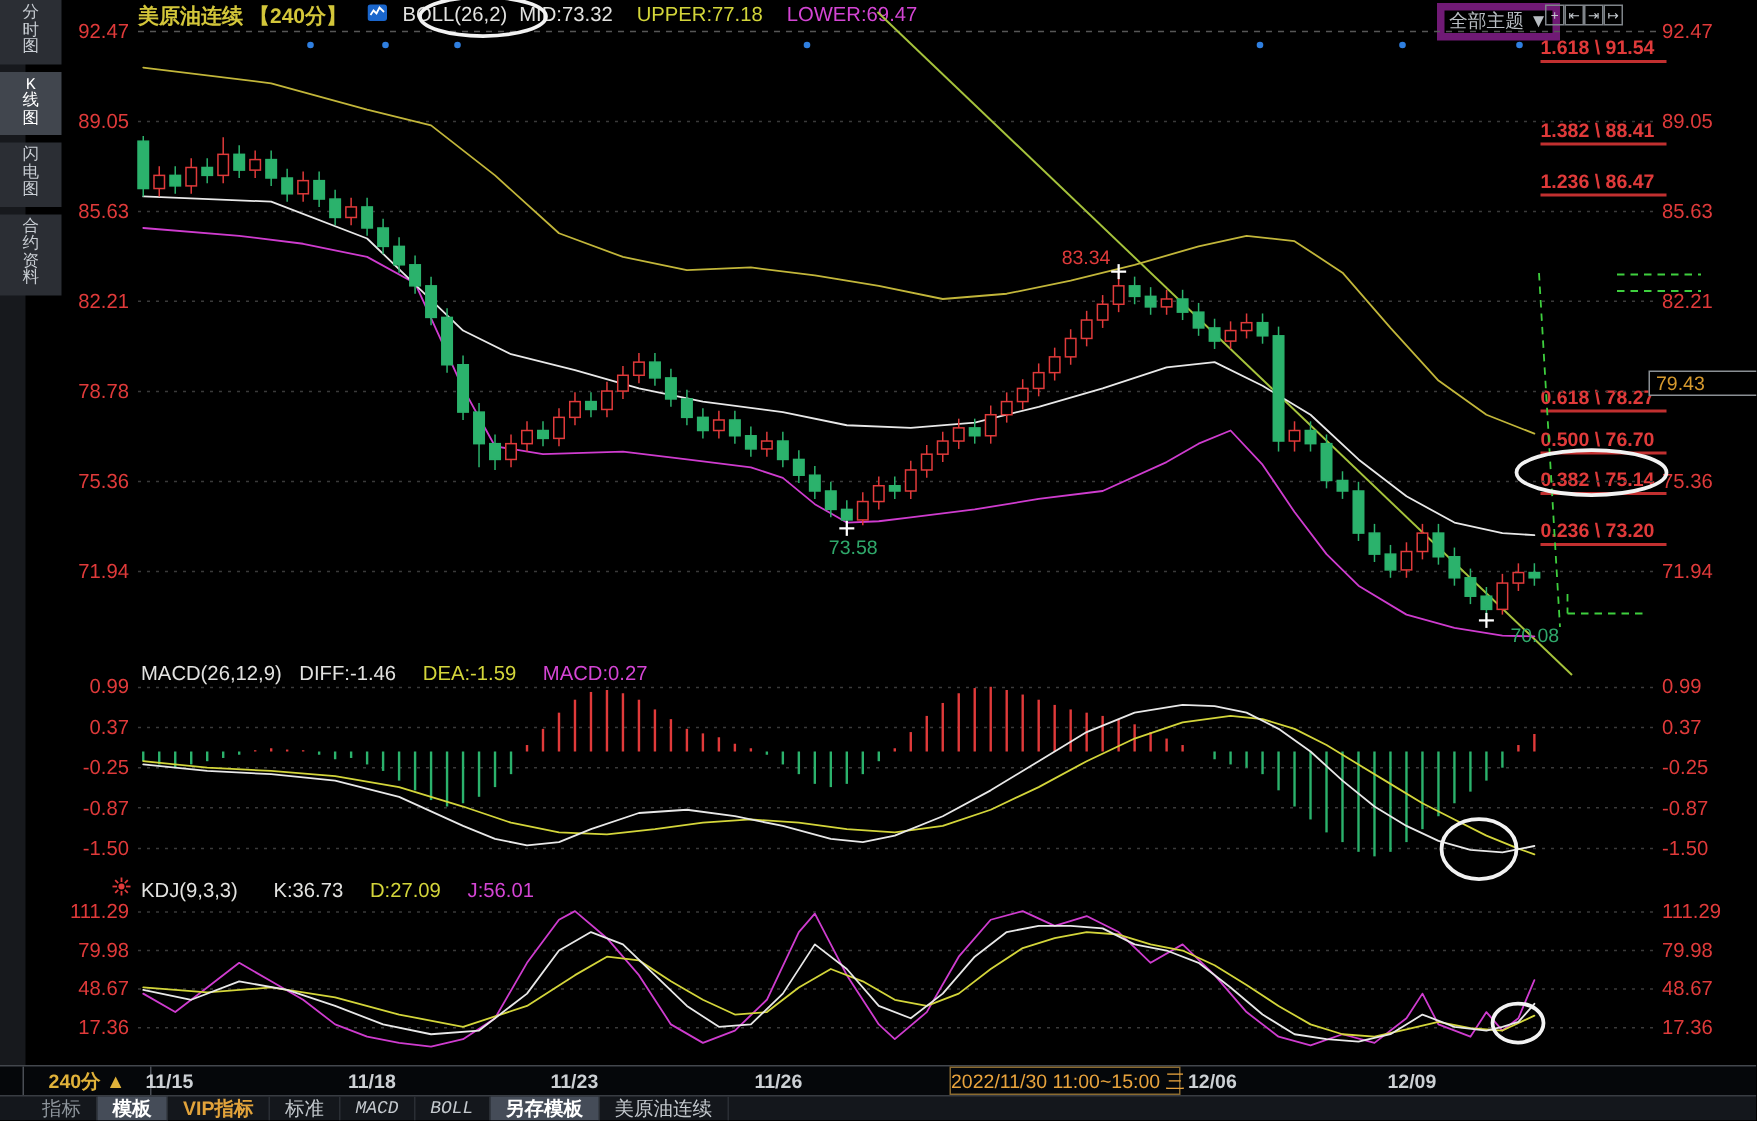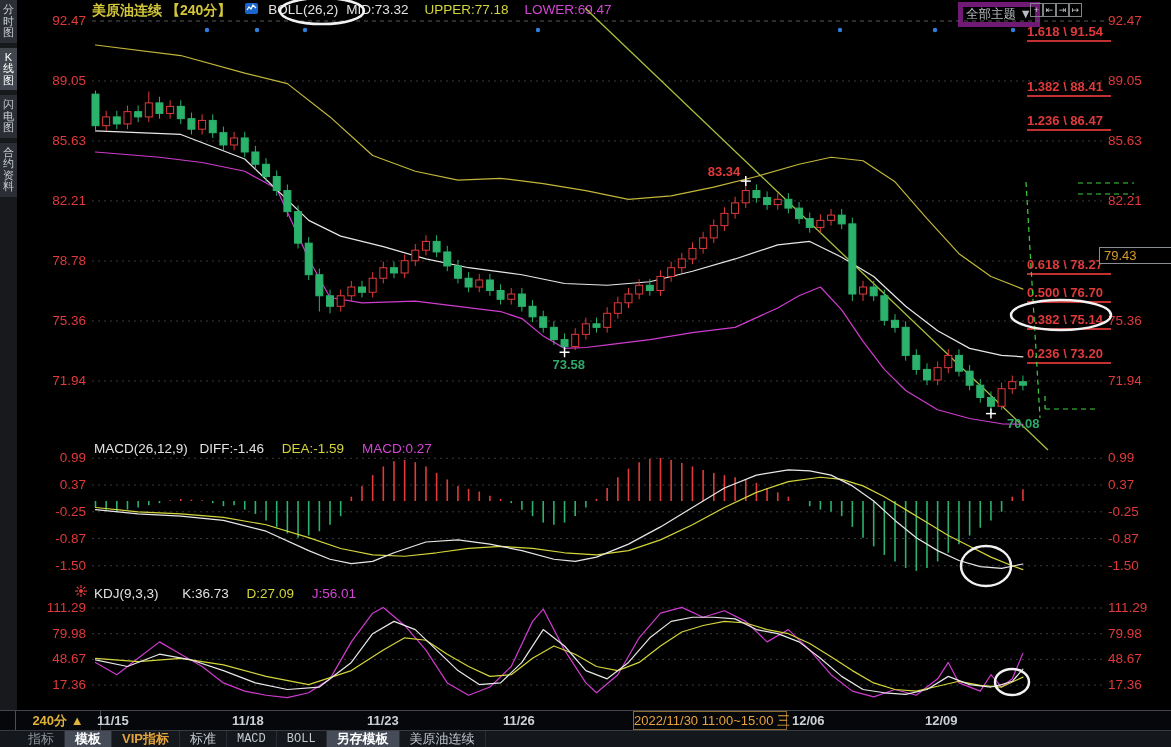--- a/index.html
+++ b/index.html
@@ -1,21 +1,21 @@
 <!DOCTYPE html>
 <html><head>
 <meta charset="utf-8">
 <style>
   html,body{margin:0;padding:0;background:#000;}
   .app{position:relative;width:1171px;height:747px;background:#000;overflow:hidden;
        font-family:"Liberation Sans","DejaVu Sans",sans-serif;}
   
   .sidebar{position:absolute;left:0;top:0;width:17px;height:747px;background:#17191d;z-index:4;}
-  .side-tab{width:17px;padding:4px 0;margin-bottom:5px;background:#2b2e34;color:#c9ced4;
-            font-size:11px;cursor:default;}
+  .side-tab{width:17px;padding:4px 12px;margin-bottom:5px;background:#2b2e34;color:#c9ced4;
+            font-size:11px;cursor:default;font-family:Liberation Mono, monospace;}
   .side-tab .vtxt{width:12px;margin:0 auto;line-height:11.5px;word-break:break-all;text-align:center;}
   .side-tab.sel{background:#41464e;color:#ffffff;}
   
   .topbar{position:absolute;left:92px;top:2px;height:18px;display:flex;align-items:flex-start;z-index:1;
           font-size:13.5px;white-space:nowrap;}
   .t-sym{color:#d3c63a;font-weight:bold;font-size:14px;}
   .t-per{color:#d3c63a;font-weight:bold;font-size:14px;margin-left:4px;}
   .t-ind{color:#e2e2e0;margin-left:10px;}
   .t-mid{color:#e2e2e0;margin-left:8px;}
   .t-up{color:#d3d53a;margin-left:16px;}
@@ -31,39 +31,39 @@
   
   .fib{position:absolute;left:1027px;min-width:84px;color:#e03a3a;font-size:13px;font-weight:bold;
        border-bottom:2px solid #c23030;padding-bottom:1px;z-index:1;white-space:nowrap;}
   
   .ind-row{position:absolute;left:94px;font-size:13.5px;z-index:1;white-space:nowrap;}
   .ind-w{color:#e2e2e0;} .ind-y{color:#d3d53a;margin-left:14px;} .ind-m{color:#d445d4;margin-left:14px;}
   
   .price-box{position:absolute;left:1099px;top:247px;width:69px;height:15px;border:1px solid #8a8f94;
              background:#000;color:#d79a2e;font-size:13px;line-height:15px;padding-left:4px;z-index:3;}
   
-  .pl{position:absolute;font-size:13px;font-weight:bold;z-index:3;white-space:nowrap;}
+  .pl{position:absolute;font-size:13px;font-weight:normal;z-index:3;white-space:nowrap;}
   
   .time-row{position:absolute;left:0;top:710px;width:1171px;height:20px;background:#05070a;
             border-top:1px solid #43474d;z-index:4;}
   .period-cell{position:absolute;left:15px;top:0;width:84px;height:19px;border-left:1px solid #4a4e55;
                border-right:1px solid #4a4e55;color:#e0b23a;font-size:13px;font-weight:bold;
                text-align:center;line-height:19px;cursor:default;}
   .time-tick{position:absolute;top:2px;color:#ccd0d4;font-size:13px;font-weight:bold;}
   .focus-box{position:absolute;top:0;height:17px;border:1px solid #8a6a30;color:#e8a33d;font-size:13px;
              text-align:center;line-height:17px;white-space:nowrap;}
   
   .tab-row{position:absolute;left:0;top:730px;width:1171px;height:17px;background:#14171c;
            border-top:1px solid #383c42;display:flex;z-index:4;padding-left:18px;box-sizing:border-box;}
   .btab{height:17px;line-height:16px;padding:0 10px;font-size:13px;color:#c4c9ce;
         border-right:1px solid #2a2e34;cursor:default;white-space:nowrap;}
   .btab.dim{color:#8d949b;}
   .btab.sel{background:#454c58;color:#ffffff;font-weight:bold;}
   .btab.vip{color:#e2a33b;font-weight:bold;}
-  .btab.mono{font-family:"Liberation Mono","DejaVu Sans Mono",monospace;font-size:12px;}
+  .btab.mono{font-family:"Liberation Mono","DejaVu Sans Mono",monospace;font-size:12px;font-style:italic;}
   svg.chart{position:absolute;left:0;top:0;z-index:2;pointer-events:none;}
   .kdj-ic{position:absolute;left:74px;top:584px;z-index:1;}
 </style>
 </head>
 <body>
 
 <div class="app">
 
   <svg class="chart" id="svg" width="1171" height="710">
       <line x1="92" y1="21" x2="1105" y2="21" stroke="#565656" stroke-width="1" stroke-dasharray="4 4"></line>

